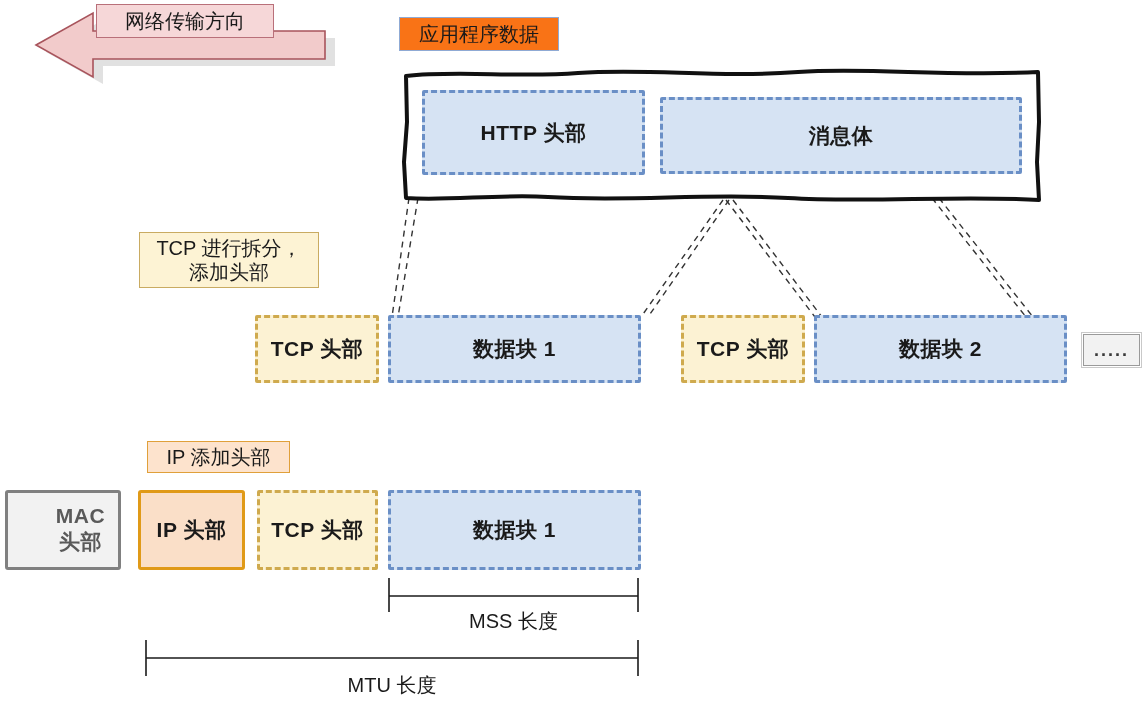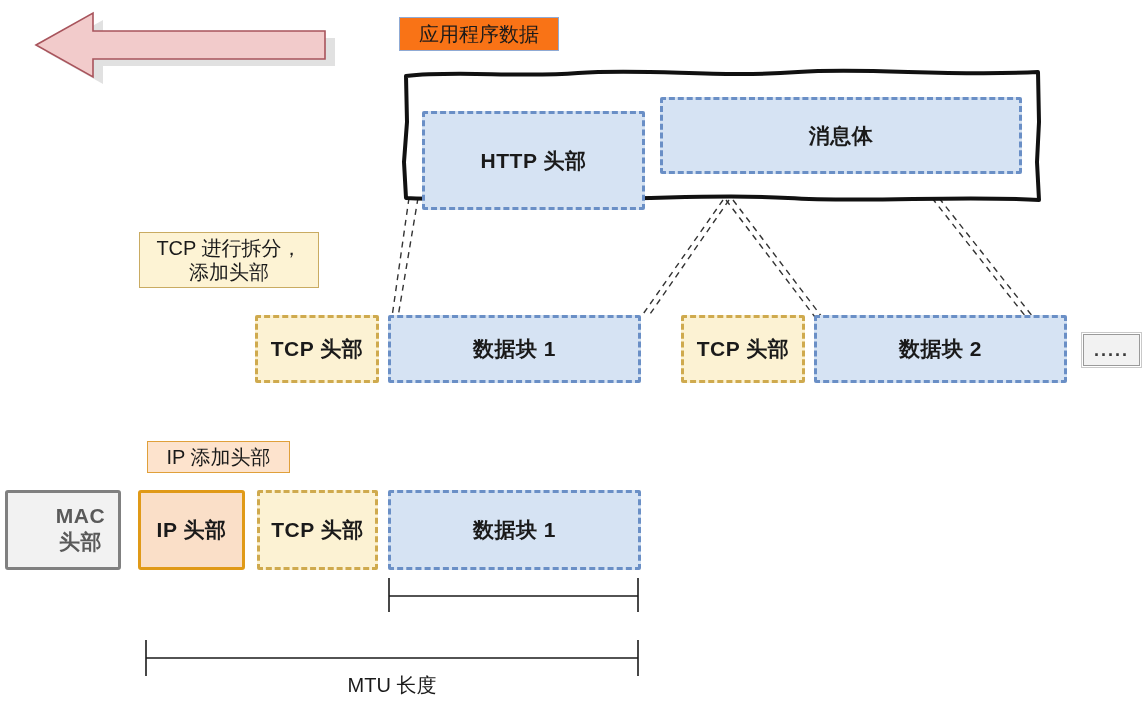--- a/index.html
+++ b/index.html
@@ -116,40 +116,41 @@
 
     <line x1="389" y1="578" x2="389" y2="612" stroke="#1a1a1a" stroke-width="1.6"></line>
     <line x1="638" y1="578" x2="638" y2="612" stroke="#1a1a1a" stroke-width="1.6"></line>
     <line x1="389" y1="596" x2="638" y2="596" stroke="#1a1a1a" stroke-width="1.6"></line>
 
     <line x1="146" y1="640" x2="146" y2="676" stroke="#1a1a1a" stroke-width="1.6"></line>
     <line x1="638" y1="640" x2="638" y2="676" stroke="#1a1a1a" stroke-width="1.6"></line>
     <line x1="146" y1="658" x2="638" y2="658" stroke="#1a1a1a" stroke-width="1.6"></line>
   </svg>
 
+  <div class="abs chip chip-red" style="left:96px; top:4px; width:178px; height:34px;">网络传输方向</div>
 
   <div class="abs chip chip-blue" style="left:399px; top:17px; width:160px; height:34px;">应用程序数据</div>
 
   <div class="abs chip chip-yellow" style="left:139px; top:232px; width:180px; height:56px;">TCP 进行拆分，
 添加头部</div>
 
   <div class="abs chip chip-orange" style="left:123px; top:441px; width:143px; height:32px;">IP 添加头部</div>
 
   <div class="outer-wrap" style="left:398px; top:62px;">
     <svg width="648" height="146" viewBox="0 0 648 146">
       <path d="M 8,14 C 60,8 120,16 180,11 C 250,6 320,16 400,10
                C 470,5 550,15 640,10
                L 641,60 L 639,100 L 641,138
                C 560,133 470,141 390,136 C 310,131 230,140 150,135
                C 100,132 50,139 8,136
                L 6,100 L 9,60 Z" fill="none" stroke="#111111" stroke-width="4" stroke-linejoin="round"></path>
     </svg>
   </div>
 
-  <div class="abs pbox box-blue-dashed" style="left:422px; top:111px; width:223px; height:99px;">HTTP 头部</div>
+  <div class="abs pbox box-blue-dashed" style="left:422px; top:90px; width:223px; height:85px;">HTTP 头部</div>
 
   <div class="abs pbox box-blue-dashed" style="left:660px; top:97px; width:362px; height:77px;">消息体</div>
 
   <div class="abs pbox box-yellow-dashed" style="left:255px; top:315px; width:124px; height:68px;">TCP 头部</div>
 
   <div class="abs pbox box-blue-dashed" style="left:388px; top:315px; width:253px; height:68px;">数据块 1</div>
 
   <div class="abs pbox box-yellow-dashed" style="left:681px; top:315px; width:124px; height:68px;">TCP 头部</div>
 
   <div class="abs pbox box-blue-dashed" style="left:814px; top:315px; width:253px; height:68px;">数据块 2</div>
@@ -157,16 +158,17 @@
   <div class="abs pbox box-ellipsis" style="left:1083px; top:334px; width:57px; height:32px;">.....</div>
 
   <div class="abs pbox box-mac" style="left:5px; top:490px; width:116px; height:80px;">MAC 头部</div>
 
   <div class="abs pbox box-ip" style="left:138px; top:490px; width:107px; height:80px;">IP 头部</div>
 
   <div class="abs pbox box-yellow-dashed" style="left:257px; top:490px; width:121px; height:80px;">TCP 头部</div>
 
   <div class="abs pbox box-blue-dashed" style="left:388px; top:490px; width:253px; height:80px;">数据块 1</div>
 
+  <div class="abs meas-label" style="left:389px; top:608px; width:249px;">MSS 长度</div>
 
   <div class="abs meas-label" style="left:146px; top:672px; width:492px;">MTU 长度</div>
 
 </div>
 
 </body></html>

